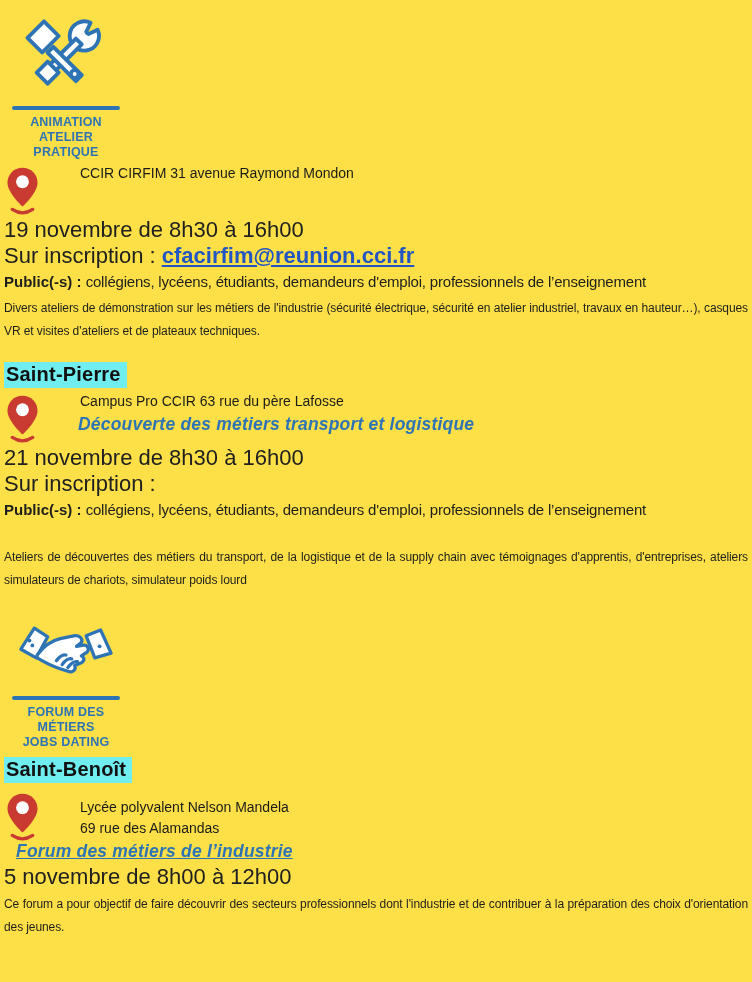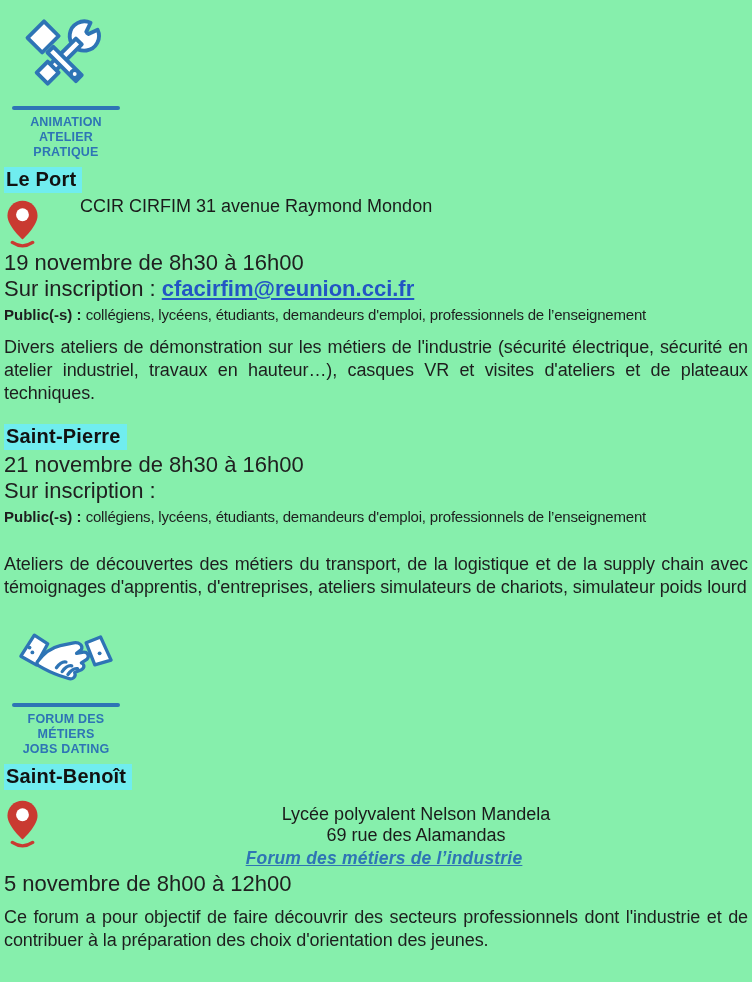--- a/index.html
+++ b/index.html
@@ -1,20 +1,20 @@
 <!DOCTYPE html>
 <html><head>
 <meta charset="utf-8">
 <style>
   * { margin:0; padding:0; box-sizing:border-box; }
   html,body { background:#ffffff; }
   .page {
     position:relative;
     width:752px; height:982px;
-    background:#86efac;
+    background:#fde047;
     font-family:"Liberation Sans", sans-serif;
     color:#1e1e1e;
     overflow:hidden;
   }
   
   .badge { margin-left:10px; width:112px; }
   .badge-1 { padding-top:14px; }
   .badge-2 { margin-top:26px; }
   .badge-icon { display:block; margin:0 auto; }
   .badge-rule { height:4px; background:#2E74B5; border-radius:2px; margin:4px 2px 5px 2px; }
@@ -27,36 +27,36 @@
     display:inline-block;
     margin:7px 0 0 4px;
     font-size:20px; font-weight:bold; color:#111;
     background:#70EDEF;
     padding:1px 6px 2px 2px;
     letter-spacing:0.2px;
   }
   
   .event-head { position:relative; margin-top:3px; min-height:52px; }
   .pin { position:absolute; left:6px; top:3px; }
-  .address { margin-left:80px; font-size:18px; line-height:21px; color:#1b1b1b; }
+  .address { margin-left:80px; font-size:14px; line-height:21px; color:#1b1b1b; }
   .event-title {
     font-size:17.5px; font-weight:bold; font-style:italic;
     color:#2E74B5; margin-top:2px; letter-spacing:0.2px;
   }
   .title-indent-a { margin-left:78px; }
   .title-indent-b { margin-left:16px;text-decoration:underline; }
   
   .line { margin:4px 0 0 4px; font-size:22px; line-height:22px; color:#202020; }
   .inscription a { color:#2255C4; text-decoration:underline;font-weight:bold; }
   .inscription a:empty { display:none; }
   .public { margin:5px 0 0 4px; font-size:15px; line-height:20px; letter-spacing:-0.2px; }
   .public b { letter-spacing:0; }
   .desc {
-    margin:11px 4px 0 4px;
-    font-size:18px; line-height:23px;
+    margin:5px 4px 0 4px;
+    font-size:12px; line-height:23px;
     text-align:justify; letter-spacing:-0.1px;
   }
   .desc-gap { margin-top:26px; }
   svg { display:block; }
 </style>
 </head>
 <body>
 
 <div class="page">
 
@@ -74,21 +74,20 @@
       </g>
     </svg>
     <div class="badge-rule"></div>
     <div class="badge-caption">
       <div>ANIMATION</div>
       <div>ATELIER</div>
       <div>PRATIQUE</div>
     </div>
   </div>
 
-  <div><span class="city">Le Port</span></div>
 
   <div class="event">
     <div class="event-head">
       <svg class="pin" width="33" height="50" viewBox="0 0 34 50">
         <path d="M17,1 C8,1 1.5,8 1.5,16.5 C1.5,27 17,41 17,41 C17,41 32.5,27 32.5,16.5 C32.5,8 26,1 17,1 Z" fill="#C93A31"></path>
         <circle cx="17" cy="15.5" r="6.6" fill="#ffffff"></circle>
         <path d="M6.5,44 Q17,51 27.5,44" stroke="#C93A31" stroke-width="3.4" fill="none" stroke-linecap="round"></path>
       </svg>
       <div class="address">
         <div>CCIR CIRFIM 31 avenue Raymond Mondon</div>
@@ -100,20 +99,31 @@
     </div>
     <div class="public">
       <b>Public(-s) : </b><span>collégiens, lycéens, étudiants, demandeurs d'emploi, professionnels de l’enseignement</span>
     </div>
     <p class="desc">Divers ateliers de démonstration sur les métiers de l'industrie (sécurité électrique, sécurité en atelier industriel, travaux en hauteur…), casques VR et visites d'ateliers et de plateaux techniques.</p>
   </div>
 
   <div style="margin-top:12px;"><span class="city">Saint-Pierre</span></div>
 
   <div class="event">
+    <div class="event-head">
+      <svg class="pin" width="33" height="50" viewBox="0 0 34 50">
+        <path d="M17,1 C8,1 1.5,8 1.5,16.5 C1.5,27 17,41 17,41 C17,41 32.5,27 32.5,16.5 C32.5,8 26,1 17,1 Z" fill="#C93A31"></path>
+        <circle cx="17" cy="15.5" r="6.6" fill="#ffffff"></circle>
+        <path d="M6.5,44 Q17,51 27.5,44" stroke="#C93A31" stroke-width="3.4" fill="none" stroke-linecap="round"></path>
+      </svg>
+      <div class="address">
+        <div>Campus Pro CCIR 63 rue du père Lafosse</div>
+      </div>
+      <div class="event-title title-indent-a">Découverte des métiers transport et logistique</div>
+    </div>
     <div class="line">21 novembre de 8h30 à 16h00</div>
     <div class="line inscription">
       <span>Sur inscription :</span>
     </div>
     <div class="public">
       <b>Public(-s) : </b><span>collégiens, lycéens, étudiants, demandeurs d'emploi, professionnels de l’enseignement</span>
     </div>
     <p class="desc desc-gap">Ateliers de découvertes des métiers du transport, de la logistique et de la supply chain avec témoignages d'apprentis, d'entreprises, ateliers simulateurs de chariots, simulateur poids lourd</p>
   </div>
 
@@ -146,21 +156,21 @@
     <div class="badge-caption">
       <div>FORUM DES</div>
       <div>MÉTIERS</div>
       <div>JOBS DATING</div>
     </div>
   </div>
 
   <div><span class="city">Saint-Benoît</span></div>
 
   <div class="event">
-    <div class="event-head" style="margin-top:6px;text-align:center;">
+    <div class="event-head" style="margin-top:6px;">
       <svg class="pin" width="33" height="50" viewBox="0 0 34 50">
         <path d="M17,1 C8,1 1.5,8 1.5,16.5 C1.5,27 17,41 17,41 C17,41 32.5,27 32.5,16.5 C32.5,8 26,1 17,1 Z" fill="#C93A31"></path>
         <circle cx="17" cy="15.5" r="6.6" fill="#ffffff"></circle>
         <path d="M6.5,44 Q17,51 27.5,44" stroke="#C93A31" stroke-width="3.4" fill="none" stroke-linecap="round"></path>
       </svg>
       <div class="address" style="padding-top:8px;">
         <div>Lycée polyvalent Nelson Mandela</div>
         <div>69 rue des Alamandas</div>
       </div>
       <div class="event-title title-indent-b">Forum des métiers de l’industrie</div>

